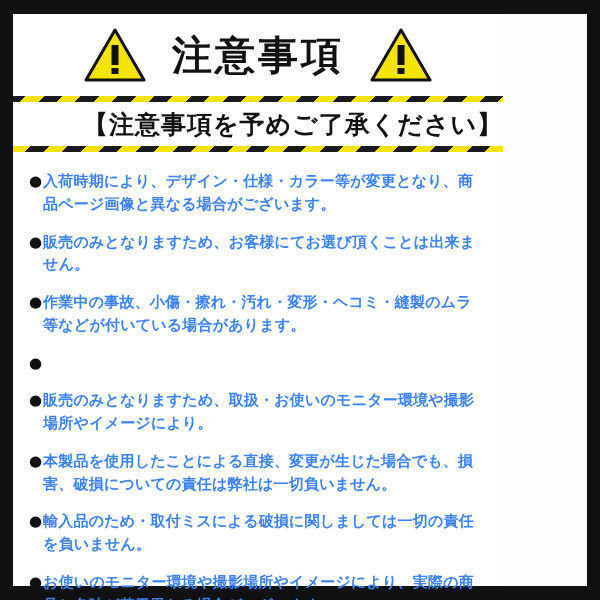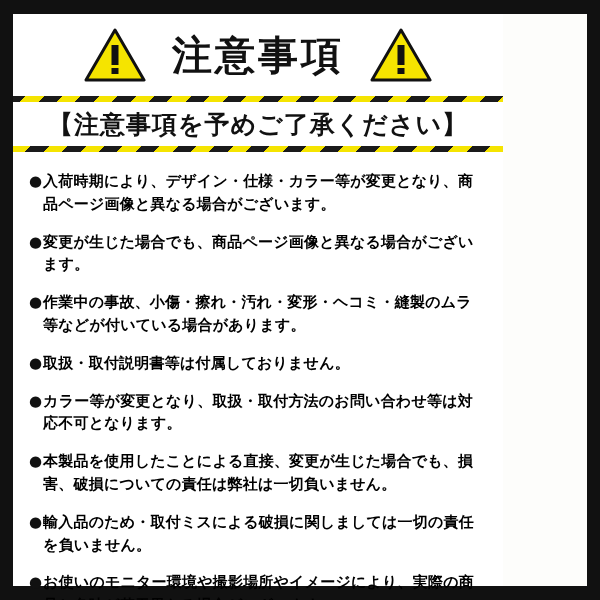--- a/index.html
+++ b/index.html
@@ -80,21 +80,21 @@
   .banner {
     position: relative;
     height: 56px;
     background: repeating-linear-gradient(
       -45deg,
       #f5e400 0px, #f5e400 13px,
       #1a1a1a 13px, #1a1a1a 26px
     );
     display: flex;
     align-items: center;
-    justify-content: center;
+    justify-content: flex-end;
     overflow: hidden;
   }
   .banner::before {
     content: "";
     position: absolute;
     left: 0; right: 0;
     top: 6px;
     height: 44px;
     background: #ffffff;
   }
@@ -120,21 +120,21 @@
   .bullet {
     flex: 0 0 auto;
     font-size: 15px;
     line-height: 1.5;
     color: #111111;
     margin-right: 1px;
   }
   .item-text {
     font-size: 15px;
     line-height: 1.52;
-    color: #000000;
+    color: #3b82f6;
     font-weight: 600;
     letter-spacing: 0.2px;
   }
 </style>
 </head>
 <body>
 
 <div class="page">
 
   <div class="frame-top"></div>
@@ -168,36 +168,35 @@
 
     <div class="list">
 
       <div class="item">
         <span class="bullet">●</span>
         <span class="item-text">入荷時期により、デザイン・仕様・カラー等が変更となり、商品ページ画像と異なる場合がございます。</span>
       </div>
 
       <div class="item">
         <span class="bullet">●</span>
-        <span class="item-text">変更が生じた場合でも、商品ページ画像と異なる場合がございます。</span>
+        <span class="item-text">販売のみとなりますため、お客様にてお選び頂くことは出来ません。</span>
       </div>
 
       <div class="item">
         <span class="bullet">●</span>
         <span class="item-text">作業中の事故、小傷・擦れ・汚れ・変形・ヘコミ・縫製のムラ等などが付いている場合があります。</span>
       </div>
 
       <div class="item">
         <span class="bullet">●</span>
-        <span class="item-text">取扱・取付説明書等は付属しておりません。</span>
-      </div>
-
-      <div class="item">
-        <span class="bullet">●</span>
-        <span class="item-text">カラー等が変更となり、取扱・取付方法のお問い合わせ等は対応不可となります。</span>
+      </div>
+
+      <div class="item">
+        <span class="bullet">●</span>
+        <span class="item-text">販売のみとなりますため、取扱・お使いのモニター環境や撮影場所やイメージにより。</span>
       </div>
 
       <div class="item">
         <span class="bullet">●</span>
         <span class="item-text">本製品を使用したことによる直接、変更が生じた場合でも、損害、破損についての責任は弊社は一切負いません。</span>
       </div>
 
       <div class="item">
         <span class="bullet">●</span>
         <span class="item-text">輸入品のため・取付ミスによる破損に関しましては一切の責任を負いません。</span>

